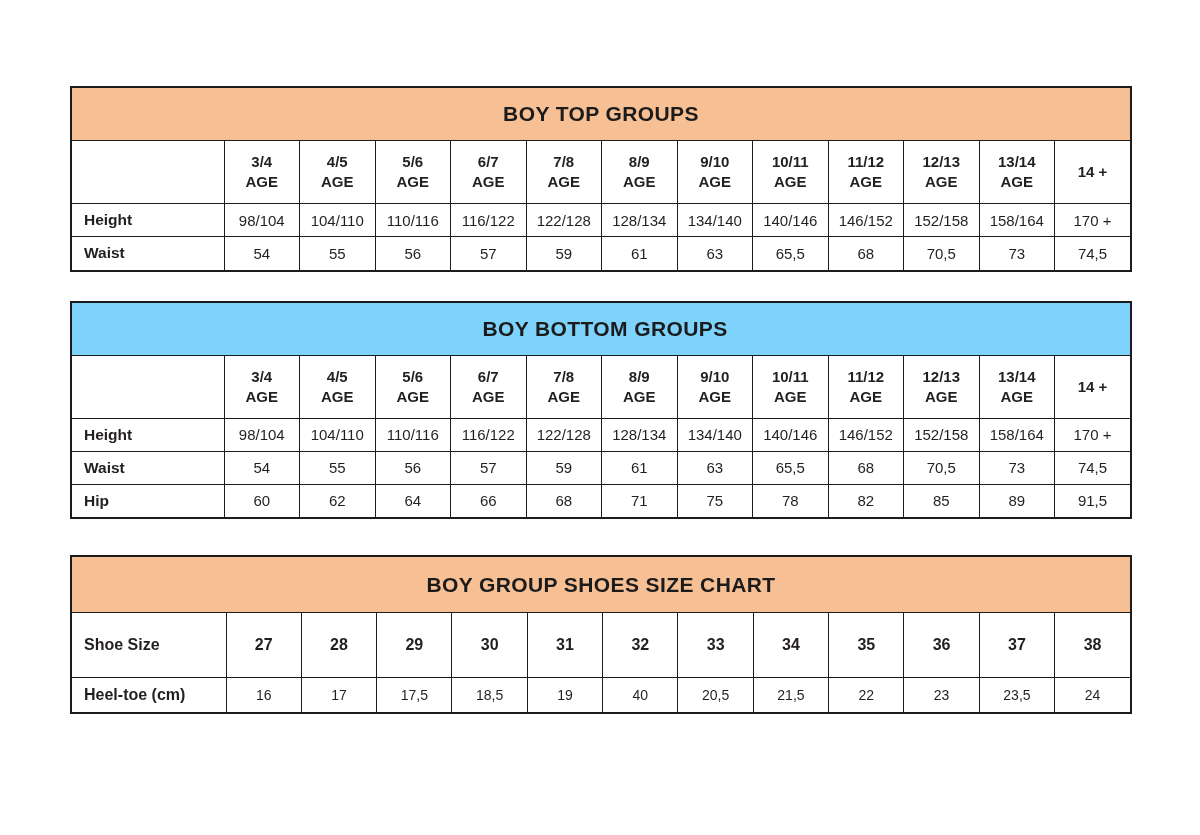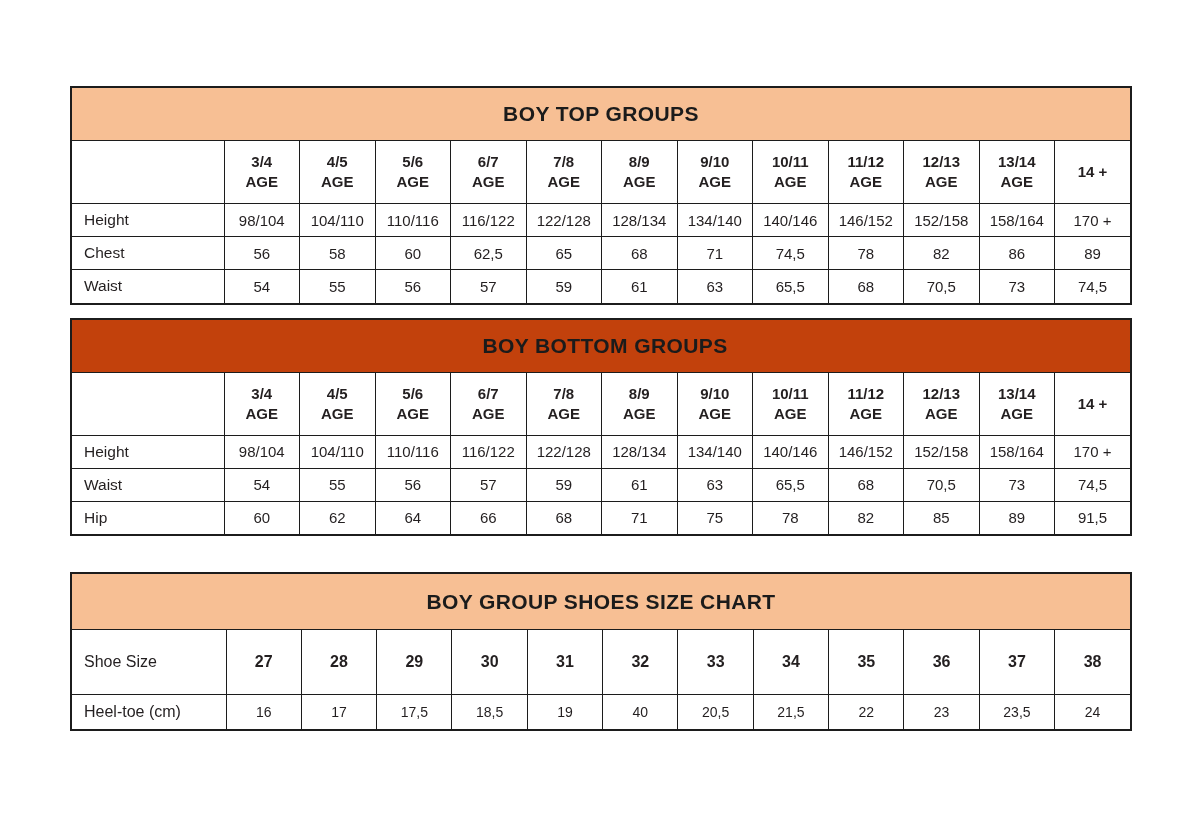--- a/index.html
+++ b/index.html
@@ -9,21 +9,21 @@
     font-family: "Liberation Sans", sans-serif;
     color: #231f20;
     overflow: hidden;
   }
   .page { padding: 86px 68px 0 70px; }
 
   section.size-table {
     border: 2px solid #1c1c1c;
     background: #ffffff;
   }
-  section.mb1 { margin-bottom: 13px; }
+  section.mb1 { margin-bottom: 29px; }
   section.mb2 { margin-bottom: 36px; }
 
   .title-band {
     height: 52px;
     background: #f7bf94;
     border-bottom: 1.5px solid #1c1c1c;
     display: flex; align-items: center; justify-content: center;
     font-weight: bold; font-size: 21px; letter-spacing: 0.4px;
     color: #1b1b1b;
   }
@@ -44,21 +44,21 @@
   }
   thead th { font-weight: bold; height: 62px; line-height: 1.32; }
   .shoes thead th { height: 64px; font-size: 16px; }
   tbody tr { height: 33px; }
   .shoes tbody tr { height: 34px; }
   tbody td { font-weight: normal; font-size: 15px; }
   .shoes tbody td { font-size: 14px; }
   th.label-cell {
     text-align: left;
     padding-left: 12px;
-    font-weight: normal;
+    font-weight: bold;
     font-size: 15.5px;
   }
   .shoes th.label-cell { font-size: 16px; }
 </style>
 </head>
 <body>
 
 <div class="page">
 
   <section class="size-table mb1">
@@ -141,55 +141,40 @@
             <td>122/128</td>
             <td>128/134</td>
             <td>134/140</td>
             <td>140/146</td>
             <td>146/152</td>
             <td>152/158</td>
             <td>158/164</td>
             <td>170 +</td>
           </tr>
           <tr>
-            <th class="label-cell">Chest</th>
-            <td>56</td>
-            <td>58</td>
-            <td>60</td>
-            <td>62,5</td>
-            <td>65</td>
-            <td>68</td>
-            <td>71</td>
-            <td>74,5</td>
-            <td>78</td>
-            <td>82</td>
-            <td>86</td>
-            <td>89</td>
-          </tr>
-          <tr>
             <th class="label-cell">Waist</th>
             <td>54</td>
             <td>55</td>
             <td>56</td>
             <td>57</td>
             <td>59</td>
             <td>61</td>
             <td>63</td>
             <td>65,5</td>
             <td>68</td>
             <td>70,5</td>
             <td>73</td>
             <td>74,5</td>
           </tr>
         </tbody>
     </table>
   </section>
 
   <section class="size-table mb2">
-    <div class="title-band" style="background: #c2410c; padding-left: 8px;">BOY BOTTOM GROUPS</div>
+    <div class="title-band" style="background: #7dd3fc; padding-left: 8px;">BOY BOTTOM GROUPS</div>
     <table>
       <colgroup>
           <col style="width:152px">
           <col>
           <col>
           <col>
           <col>
           <col>
           <col>
           <col>

